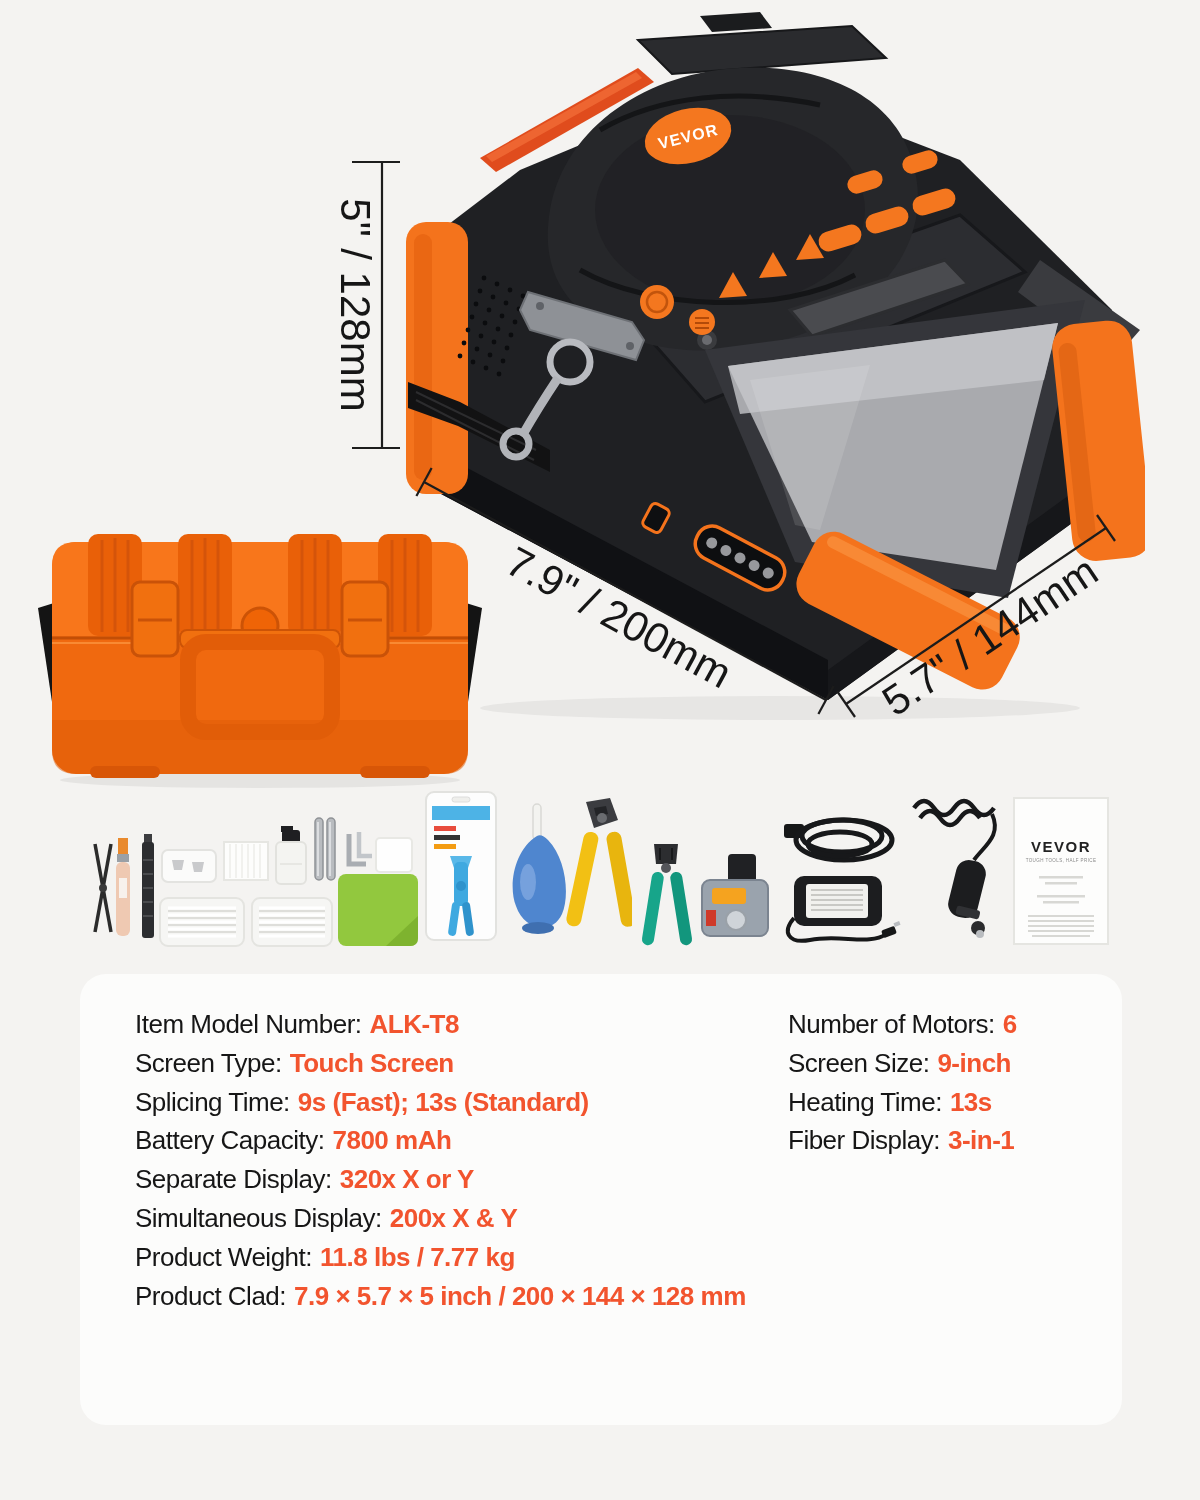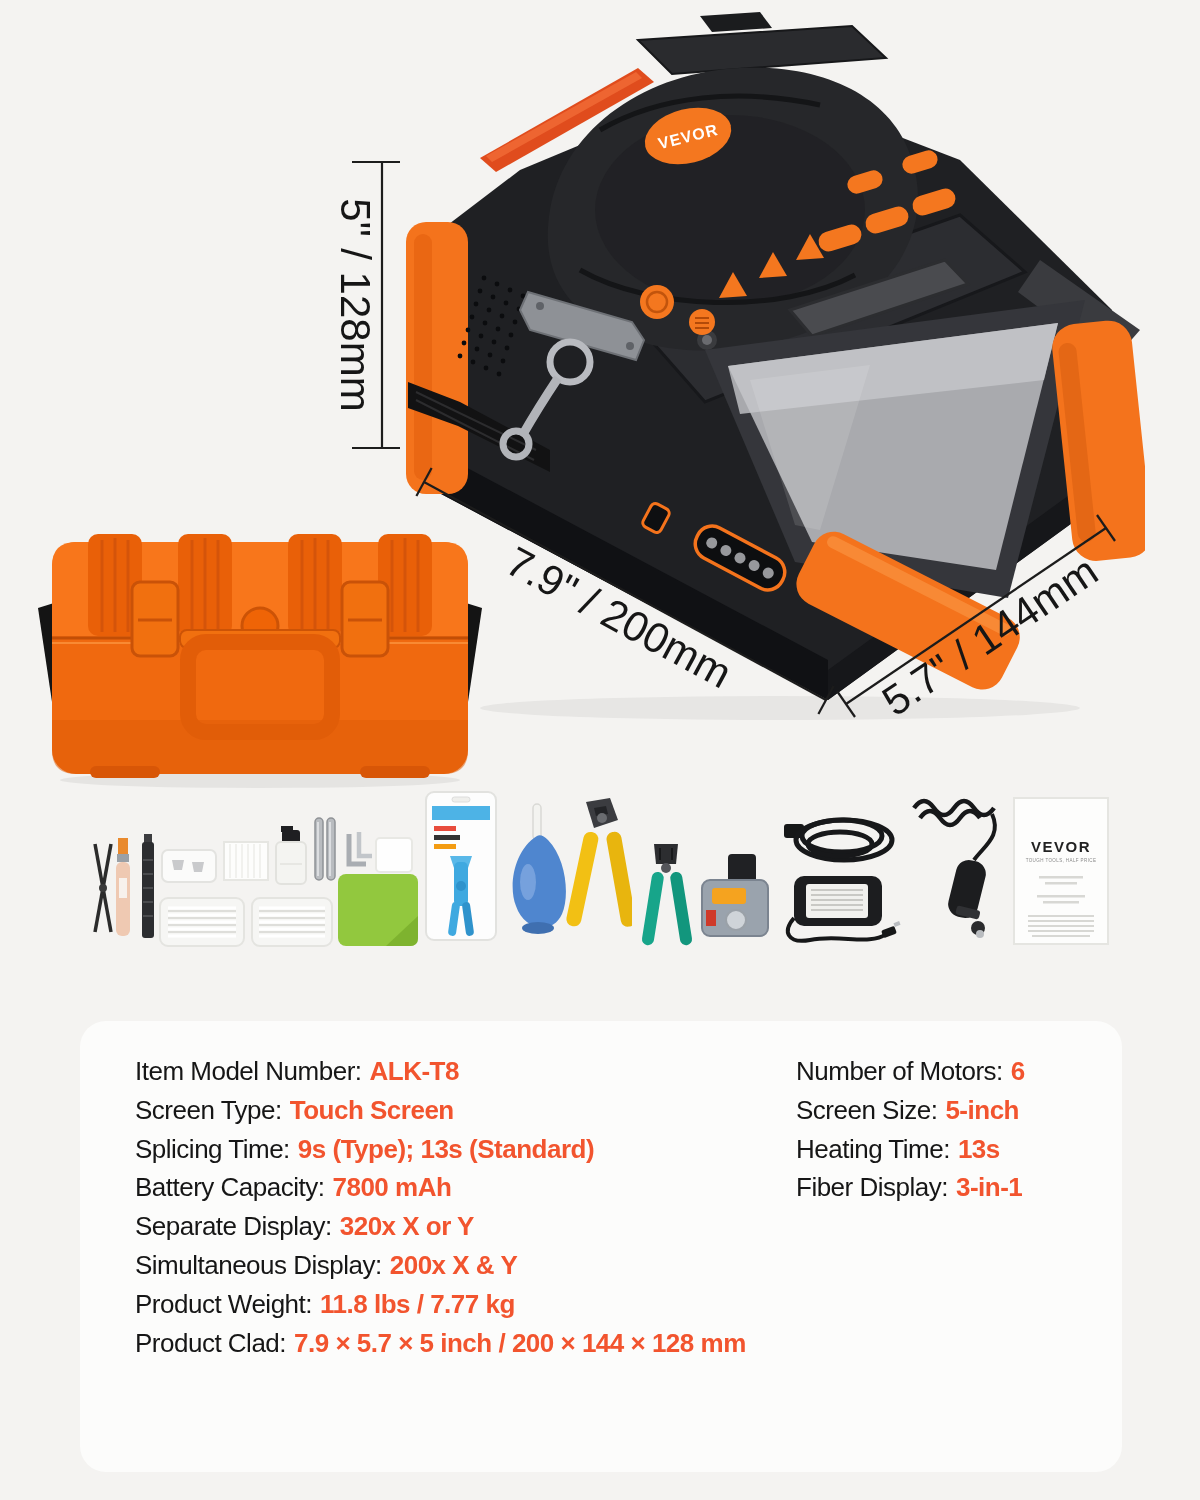--- a/index.html
+++ b/index.html
@@ -1,24 +1,24 @@
 <!DOCTYPE html>
 <html><head>
 <meta charset="utf-8">
 <style>
   html,body{margin:0;padding:0;background:#f4f3f1;font-family:"Liberation Sans",sans-serif;}
   .canvas{position:relative;width:1200px;height:1500px;background:#f4f3f1;overflow:hidden;}
   .abs{position:absolute;}
   
   .dim-text{font-family:"Liberation Sans",sans-serif;font-size:42px;fill:#161616;letter-spacing:0px;}
   
-  .specs-panel{position:absolute;left:80px;top:1021px;width:1042px;height:451px;background:#fcfcfb;border-radius:26px;}
+  .specs-panel{position:absolute;left:80px;top:974px;width:1042px;height:451px;background:#fcfcfb;border-radius:26px;}
   .spec-col{position:absolute;top:31px;}
   .spec-col.left{left:55px;}
-  .spec-col.right{left:708px;margin-left:8px;}
+  .spec-col.right{left:708px;}
   .spec-row{line-height:38.8px;white-space:nowrap;font-size:26px;letter-spacing:-0.5px;color:#161616;}
   .spec-value{color:#f2542e;font-weight:700;margin-left:8px;}
   svg{display:block;}
   .logo-text{font-family:"Liberation Sans",sans-serif;font-weight:700;}
 </style>
 </head>
 <body>
 
 <div class="canvas">
 
@@ -384,28 +384,28 @@
           <rect x="16" y="134" width="66" height="2"></rect>
           <rect x="20" y="139" width="58" height="2"></rect>
       </g>
     </svg>
   </div>
 
   <div class="specs-panel">
     <div class="spec-col left">
       <div class="spec-row"><span class="spec-label">Item Model Number:</span><span class="spec-value">ALK-T8</span></div>
       <div class="spec-row"><span class="spec-label">Screen Type:</span><span class="spec-value">Touch Screen</span></div>
-      <div class="spec-row"><span class="spec-label">Splicing Time:</span><span class="spec-value">9s (Type); 13s (Standard)</span></div>
+      <div class="spec-row"><span class="spec-label">Splicing Time:</span><span class="spec-value">9s (Fast); 13s (Standard)</span></div>
       <div class="spec-row"><span class="spec-label">Battery Capacity:</span><span class="spec-value">7800 mAh</span></div>
       <div class="spec-row"><span class="spec-label">Separate Display:</span><span class="spec-value">320x X or Y</span></div>
       <div class="spec-row"><span class="spec-label">Simultaneous Display:</span><span class="spec-value">200x X &amp; Y</span></div>
       <div class="spec-row"><span class="spec-label">Product Weight:</span><span class="spec-value">11.8 lbs / 7.77 kg</span></div>
       <div class="spec-row"><span class="spec-label">Product Clad:</span><span class="spec-value">7.9 × 5.7 × 5 inch / 200 × 144 × 128 mm</span></div>
     </div>
     <div class="spec-col right">
       <div class="spec-row"><span class="spec-label">Number of Motors:</span><span class="spec-value">6</span></div>
-      <div class="spec-row"><span class="spec-label">Screen Size:</span><span class="spec-value">5-inch</span></div>
+      <div class="spec-row"><span class="spec-label">Screen Size:</span><span class="spec-value">9-inch</span></div>
       <div class="spec-row"><span class="spec-label">Heating Time:</span><span class="spec-value">13s</span></div>
       <div class="spec-row"><span class="spec-label">Fiber Display:</span><span class="spec-value">3-in-1</span></div>
     </div>
   </div>
 
 </div>
 
 </body></html>

